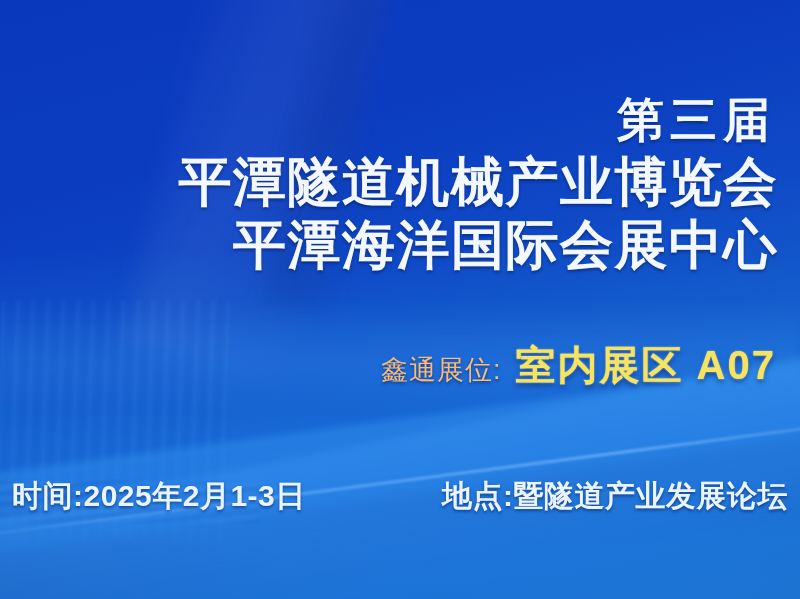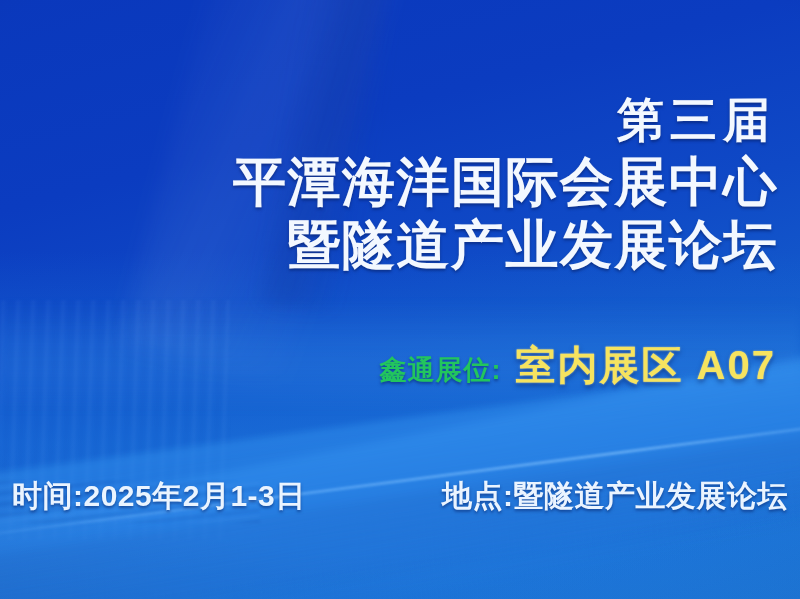--- a/index.html
+++ b/index.html
@@ -213,22 +213,22 @@
     position: absolute;
     right: 24px;
     top: 338px;
     display: flex;
     align-items: baseline;
     gap: 14px;
     white-space: nowrap;
   }
   .booth-label {
     font-size: 27px;
-    font-weight: 700;
-    color: #22c55e;
+    font-weight: 400;
+    color: #fdba74;
     letter-spacing: 1px;
     text-shadow: 0 2px 3px rgba(4,24,90,0.5);
   }
   .booth-value {
     font-size: 40px;
     font-weight: 700;
     color: #F6E35F;
     letter-spacing: 2px;
     text-shadow:
       0 0 2px rgba(255,250,190,0.65),
@@ -269,22 +269,22 @@
   <div class="swoosh swoosh-b"></div>
   <div class="swoosh swoosh-a"></div>
   <div class="swoosh swoosh-line"></div>
   <div class="ripples"></div>
   <div class="vignette"></div>
 
   <div class="content">
 
     <div class="title-block">
       <span class="t-line t-small">第三届</span>
+      <span class="t-line t-big">平潭隧道机械产业博览会</span>
       <span class="t-line t-big">平潭海洋国际会展中心</span>
-      <span class="t-line t-big">暨隧道产业发展论坛</span>
     </div>
 
     <div class="booth-row">
       <span class="booth-label">鑫通展位:</span>
       <span class="booth-value">室内展区 A07</span>
     </div>
 
     <div class="meta-row">
       <span class="meta-item">时间:2025年2月1-3日</span>
       <span class="meta-item">地点:暨隧道产业发展论坛</span>

